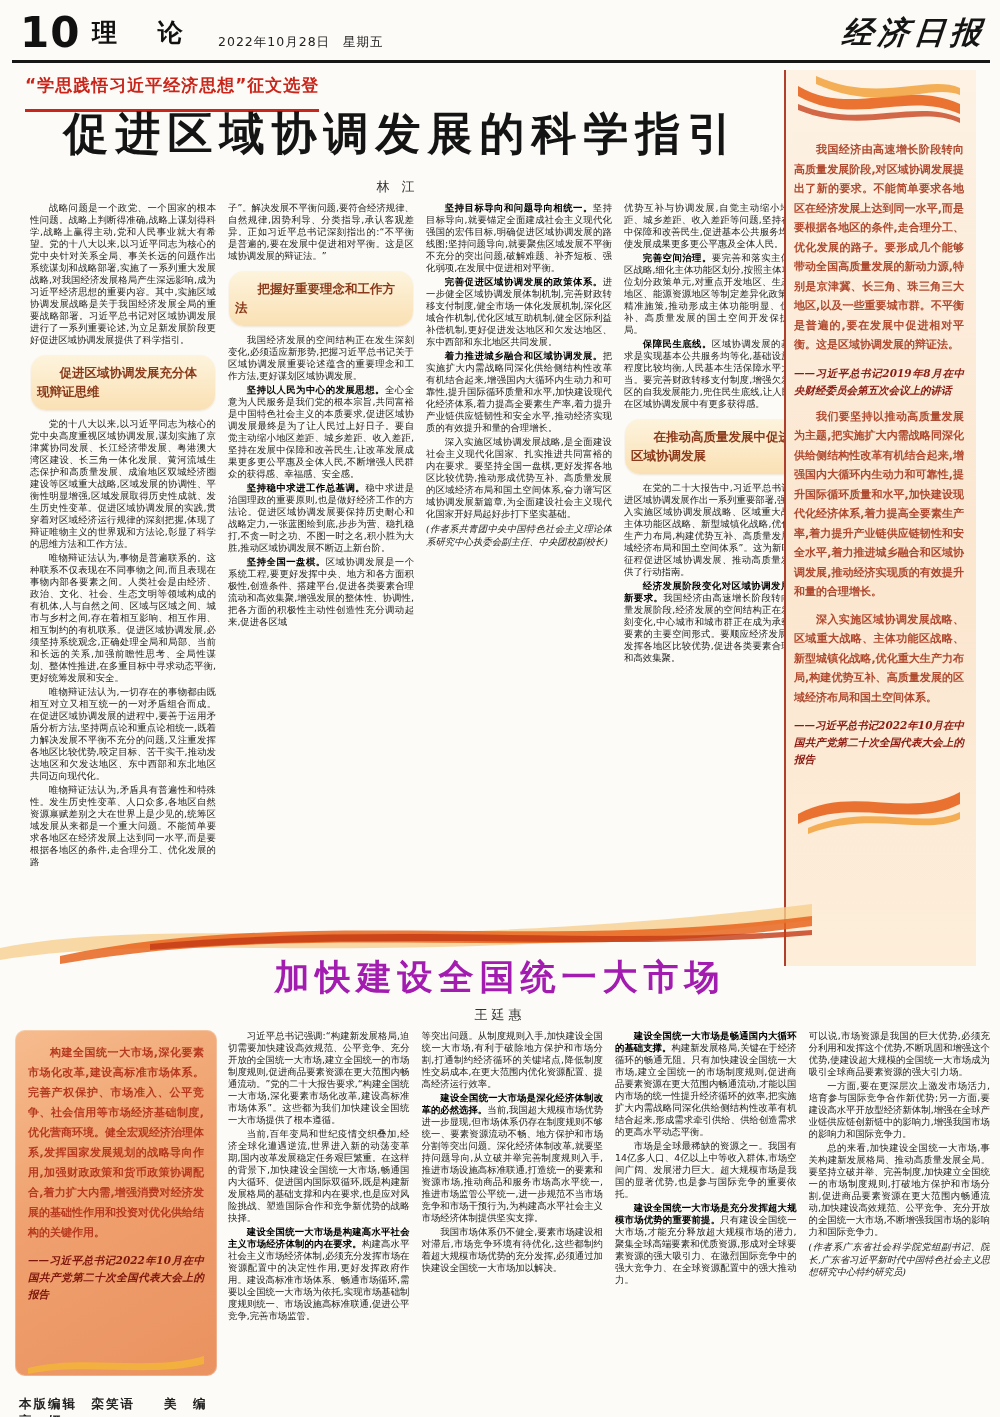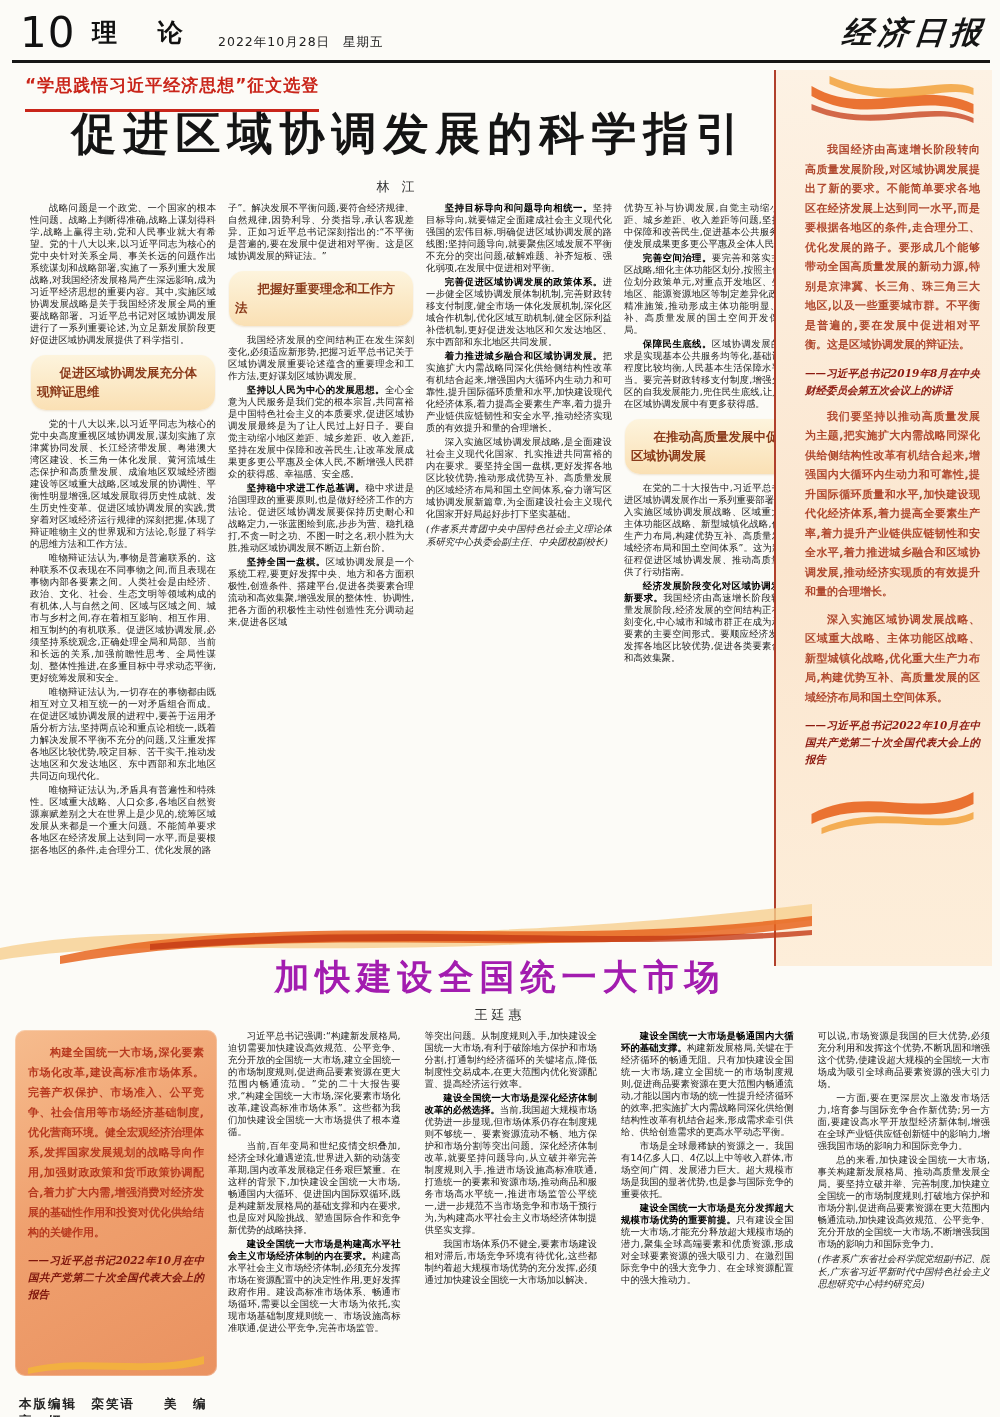--- a/index.html
+++ b/index.html
@@ -4,38 +4,38 @@
 <style>
   * { margin:0; padding:0; box-sizing:border-box; }
   html,body { background:#e8e6e0; }
   .page {
     position:relative; width:1000px; height:1417px; margin:0 auto;
     background:#fcfbf7; overflow:hidden; color:#1f1f1f;
     font-family:"DejaVu Sans","Liberation Sans",sans-serif;
   }
   
   .hdr { position:absolute; top:6px; left:0; width:100%; height:54px; }
-  .hdr-pagenum { position:absolute; left:20px; top:2px; font-size:42px; font-weight:400; letter-spacing:1px; color:#111; }
+  .hdr-pagenum { position:absolute; left:20px; top:2px; font-size:42px; font-weight:700; letter-spacing:1px; color:#111; }
   .hdr-section { position:absolute; left:92px; top:10px; font-size:25px; font-weight:800; letter-spacing:16px; color:#111; }
   .hdr-date { position:absolute; left:218px; top:28px; font-size:12.5px; color:#222; letter-spacing:1px; }
   .hdr-masthead {
     position:absolute; right:14px; top:6px; font-size:31px; font-weight:700;
     font-family:"DejaVu Serif","Liberation Serif",serif; font-style:italic;
     transform:skewX(-5deg); letter-spacing:5px; color:#151515;
   }
   .hdr-rule { position:absolute; top:60px; left:12px; right:10px; height:3px; background:#171717; }
 
   
   .banner {
     position:absolute; top:74px; left:25px; width:fit-content;
     color:#c9251a; font-weight:800; font-size:17px; letter-spacing:1px;
     border-bottom:3px solid #c9251a; padding-bottom:12px;
   }
   .title1 {
-    position:absolute; top:104px; left:12px; width:795px; text-align:center;
+    position:absolute; top:104px; left:4px; width:795px; text-align:center;
     font-size:45px; font-weight:800; letter-spacing:7px; color:#141414;
   }
   .byline { position:absolute; width:795px; text-align:center; font-size:13px; color:#333; letter-spacing:4px; }
   .byline1 { top:178px; }
   .cols1 { position:absolute; top:202px; left:30px; width:780px; height:726px; display:flex; gap:12px; }
   .col { flex:1 1 0; overflow:hidden; }
   .para { font-size:9.4px; line-height:12px; text-align:justify; text-indent:2em; margin-bottom:2px; color:#222; }
   .para b { color:#000; }
   .para.noindent { text-indent:0; }
   .note {
@@ -44,23 +44,23 @@
   }
   .subhead {
     margin:9px 1px 8px 1px; padding:8px 6px;
     background:linear-gradient(180deg,#fdf4dd 0%,#fae0b4 100%);
     border-radius:15px; color:#8a3a1a; font-weight:800; font-size:12.5px;
     line-height:1.55; text-indent:1.8em; box-shadow:0 1px 2px rgba(180,120,40,.18);
   }
 
   
   .sidebar {
-    position:absolute; top:70px; right:8px; width:218px; height:896px;
+    position:absolute; top:70px; right:24px; width:192px; height:896px;
     background:linear-gradient(180deg,#fdf2e4 0%,#fbe6cf 55%,#fdeeda 100%);
-    border-left:2px solid #b0402c; padding:4px 12px 0 29px; overflow:hidden;
+    border-left:2px solid #b0402c; padding:4px 12px 0 8px; overflow:hidden;
   }
   .sb-swoosh-top, .sb-swoosh-bottom { display:block; width:100%; }
   .sb-quote {
     font-size:11px; font-weight:700; color:#b04a30; line-height:19.5px;
     text-align:justify; text-indent:2em; margin-top:8px;
   }
   .sb-attr {
     font-size:10.5px; color:#8d1a10; font-weight:700; line-height:17px;
     font-family:"DejaVu Serif","Liberation Serif",serif; font-style:italic;
     margin-top:10px; text-align:justify;
@@ -85,21 +85,21 @@
   .panel-quote { font-size:11px; font-weight:700; color:#b83a20; line-height:20px; text-align:justify; text-indent:2em; }
   .panel-attr {
     font-size:10.5px; color:#7e150c; font-weight:700; line-height:17px; margin-top:9px;
     font-family:"DejaVu Serif","Liberation Serif",serif; font-style:italic; text-align:justify;
   }
   .panel-swoosh { position:absolute; left:0; bottom:0; width:100%; }
   .editors {
     margin-top:20px; padding-left:4px; font-size:12.5px; color:#222; letter-spacing:2px;
     font-family:"DejaVu Serif","Liberation Serif",serif; font-weight:700;
   }
-  .cols2 { flex:1 1 auto; display:flex; gap:24px; height:380px; }
+  .cols2 { flex:1 1 auto; display:flex; gap:12px; height:380px; }
 </style>
 </head>
 <body>
 
 <div class="page">
 
   <div class="hdr">
     <div class="hdr-pagenum">10</div>
     <div class="hdr-section">理 论</div>
     <div class="hdr-date">
@@ -114,21 +114,21 @@
   <div class="title1">促进区域协调发展的科学指引</div>
   <div class="byline byline1">林 江</div>
 
   <div class="cols1">
     <div class="col">
         <p class="para">战略问题是一个政党、一个国家的根本性问题。战略上判断得准确,战略上谋划得科学,战略上赢得主动,党和人民事业就大有希望。党的十八大以来,以习近平同志为核心的党中央针对关系全局、事关长远的问题作出系统谋划和战略部署,实施了一系列重大发展战略,对我国经济发展格局产生深远影响,成为习近平经济思想的重要内容。其中,实施区域协调发展战略是关于我国经济发展全局的重要战略部署。习近平总书记对区域协调发展进行了一系列重要论述,为立足新发展阶段更好促进区域协调发展提供了科学指引。</p>
         <div class="subhead">促进区域协调发展充分体现辩证思维</div>
         <p class="para">党的十八大以来,以习近平同志为核心的党中央高度重视区域协调发展,谋划实施了京津冀协同发展、长江经济带发展、粤港澳大湾区建设、长三角一体化发展、黄河流域生态保护和高质量发展、成渝地区双城经济圈建设等区域重大战略,区域发展的协调性、平衡性明显增强,区域发展取得历史性成就、发生历史性变革。促进区域协调发展的实践,贯穿着对区域经济运行规律的深刻把握,体现了辩证唯物主义的世界观和方法论,彰显了科学的思维方法和工作方法。</p>
         <p class="para">唯物辩证法认为,事物是普遍联系的。这种联系不仅表现在不同事物之间,而且表现在事物内部各要素之间。人类社会是由经济、政治、文化、社会、生态文明等领域构成的有机体,人与自然之间、区域与区域之间、城市与乡村之间,存在着相互影响、相互作用、相互制约的有机联系。促进区域协调发展,必须坚持系统观念,正确处理全局和局部、当前和长远的关系,加强前瞻性思考、全局性谋划、整体性推进,在多重目标中寻求动态平衡,更好统筹发展和安全。</p>
         <p class="para">唯物辩证法认为,一切存在的事物都由既相互对立又相互统一的一对矛盾组合而成。在促进区域协调发展的进程中,要善于运用矛盾分析方法,坚持两点论和重点论相统一,既着力解决发展不平衡不充分的问题,又注重发挥各地区比较优势,咬定目标、苦干实干,推动发达地区和欠发达地区、东中西部和东北地区共同迈向现代化。</p>
-        <p class="para">唯物辩证法认为,矛盾具有普遍性和特殊性。区域重大战略、人口众多,各地区自然资源禀赋差别之大在世界上是少见的,统筹区域发展从来都是一个重大问题。不能简单要求各地区在经济发展上达到同一水平,而是要根据各地区的条件,走合理分工、优化发展的路</p>
+        <p class="para">唯物辩证法认为,矛盾具有普遍性和特殊性。发生历史性变革、人口众多,各地区自然资源禀赋差别之大在世界上是少见的,统筹区域发展从来都是一个重大问题。不能简单要求各地区在经济发展上达到同一水平,而是要根据各地区的条件,走合理分工、优化发展的路</p>
       </div>
     <div class="col">
         <p class="para noindent">子”。解决发展不平衡问题,要符合经济规律、自然规律,因势利导、分类指导,承认客观差异。正如习近平总书记深刻指出的:“不平衡是普遍的,要在发展中促进相对平衡。这是区域协调发展的辩证法。”</p>
         <div class="subhead">把握好重要理念和工作方法</div>
         <p class="para">我国经济发展的空间结构正在发生深刻变化,必须适应新形势,把握习近平总书记关于区域协调发展重要论述蕴含的重要理念和工作方法,更好谋划区域协调发展。</p>
         <p class="para"><b>坚持以人民为中心的发展思想。</b>全心全意为人民服务是我们党的根本宗旨,共同富裕是中国特色社会主义的本质要求,促进区域协调发展最终是为了让人民过上好日子。要自觉主动缩小地区差距、城乡差距、收入差距,坚持在发展中保障和改善民生,让改革发展成果更多更公平惠及全体人民,不断增强人民群众的获得感、幸福感、安全感。</p>
         <p class="para"><b>坚持稳中求进工作总基调。</b>稳中求进是治国理政的重要原则,也是做好经济工作的方法论。促进区域协调发展要保持历史耐心和战略定力,一张蓝图绘到底,步步为营、稳扎稳打,不贪一时之功、不图一时之名,积小胜为大胜,推动区域协调发展不断迈上新台阶。</p>
         <p class="para"><b>坚持全国一盘棋。</b>区域协调发展是一个系统工程,要更好发挥中央、地方和各方面积极性,创造条件、搭建平台,促进各类要素合理流动和高效集聚,增强发展的整体性、协调性,把各方面的积极性主动性创造性充分调动起来,促进各区域</p>
       </div>
     <div class="col">

